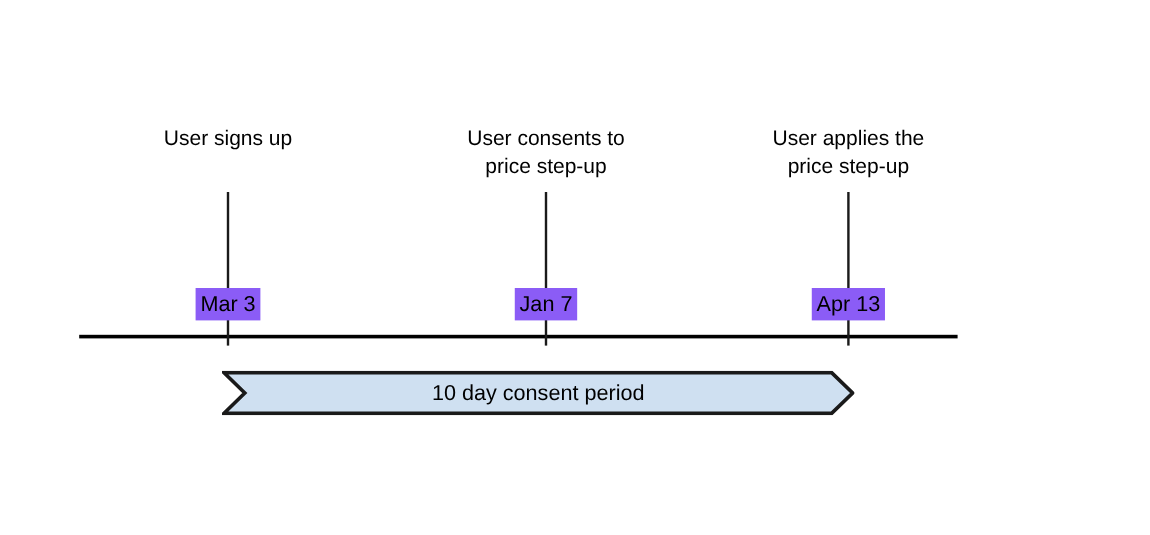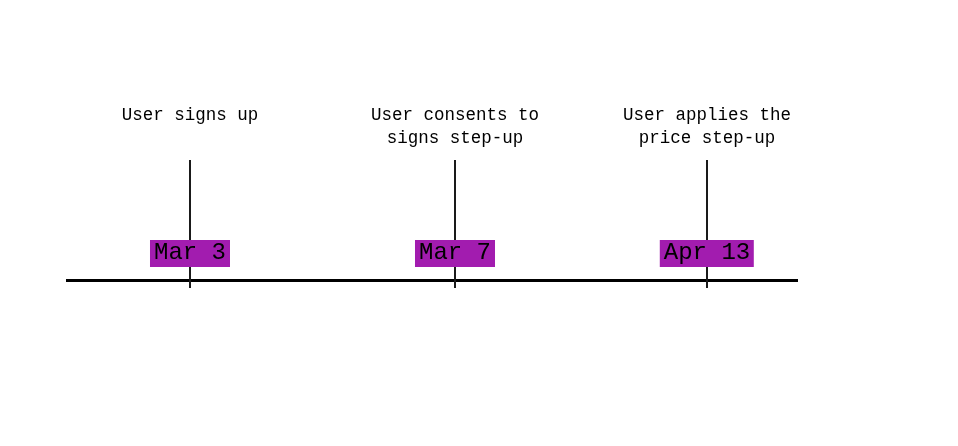--- a/index.html
+++ b/index.html
@@ -11,21 +11,20 @@
   body {
     font-family: "Liberation Sans", sans-serif;
     color: #000000;
   }
   #stage {
     position: relative;
     width: 798px;
     height: 446px;
     background: #ffffff;
     overflow: hidden;
-    font-family: Liberation Mono, monospace;
   }
 
   
   .axis-line {
     position: absolute;
     left: 66px;
     top: 279px;
     width: 809px;
     height: 3px;
     background: #000000;
@@ -56,22 +55,22 @@
     font-size: 17.5px;
     line-height: 23px;
     white-space: pre-line;
     color: #000000;
   }
   .milestone .ms-date {
     position: absolute;
     top: 240px;
     left: 50%;
     transform: translateX(-50%);
-    background: #a21caf;
-    font-size: 24px;
+    background: #8b5cf6;
+    font-size: 18px;
     line-height: 24px;
     padding: 1px 4px 2px 4px;
     white-space: nowrap;
     color: #000000;
   }
 
   
   .period-banner {
     position: absolute;
     left: 185px;
@@ -108,25 +107,31 @@
 
   <div class="milestone" style="left:190px;">
     <div class="tick"></div>
     <div class="ms-label">User signs up</div>
     <div class="ms-date">Mar 3</div>
   </div>
 
   <div class="milestone" style="left:455px;">
     <div class="tick"></div>
     <div class="ms-label">User consents to
-signs step-up</div>
-    <div class="ms-date">Mar 7</div>
+price step-up</div>
+    <div class="ms-date">Jan 7</div>
   </div>
 
   <div class="milestone" style="left:707px;">
     <div class="tick"></div>
     <div class="ms-label">User applies the
 price step-up</div>
     <div class="ms-date">Apr 13</div>
   </div>
 
+  <div class="period-banner">
+    <svg viewBox="0 0 527 37" preserveAspectRatio="none">
+      <polygon points="1.5,1.5 508,1.5 525.5,18.5 508,35.5 1.5,35.5 19,18.5" fill="#cfe0f1" stroke="#1a1a1a" stroke-width="3" stroke-linejoin="miter"></polygon>
+    </svg>
+    <div class="banner-text">10 day consent period</div>
+  </div>
 
 </div>
 
 </body></html>

